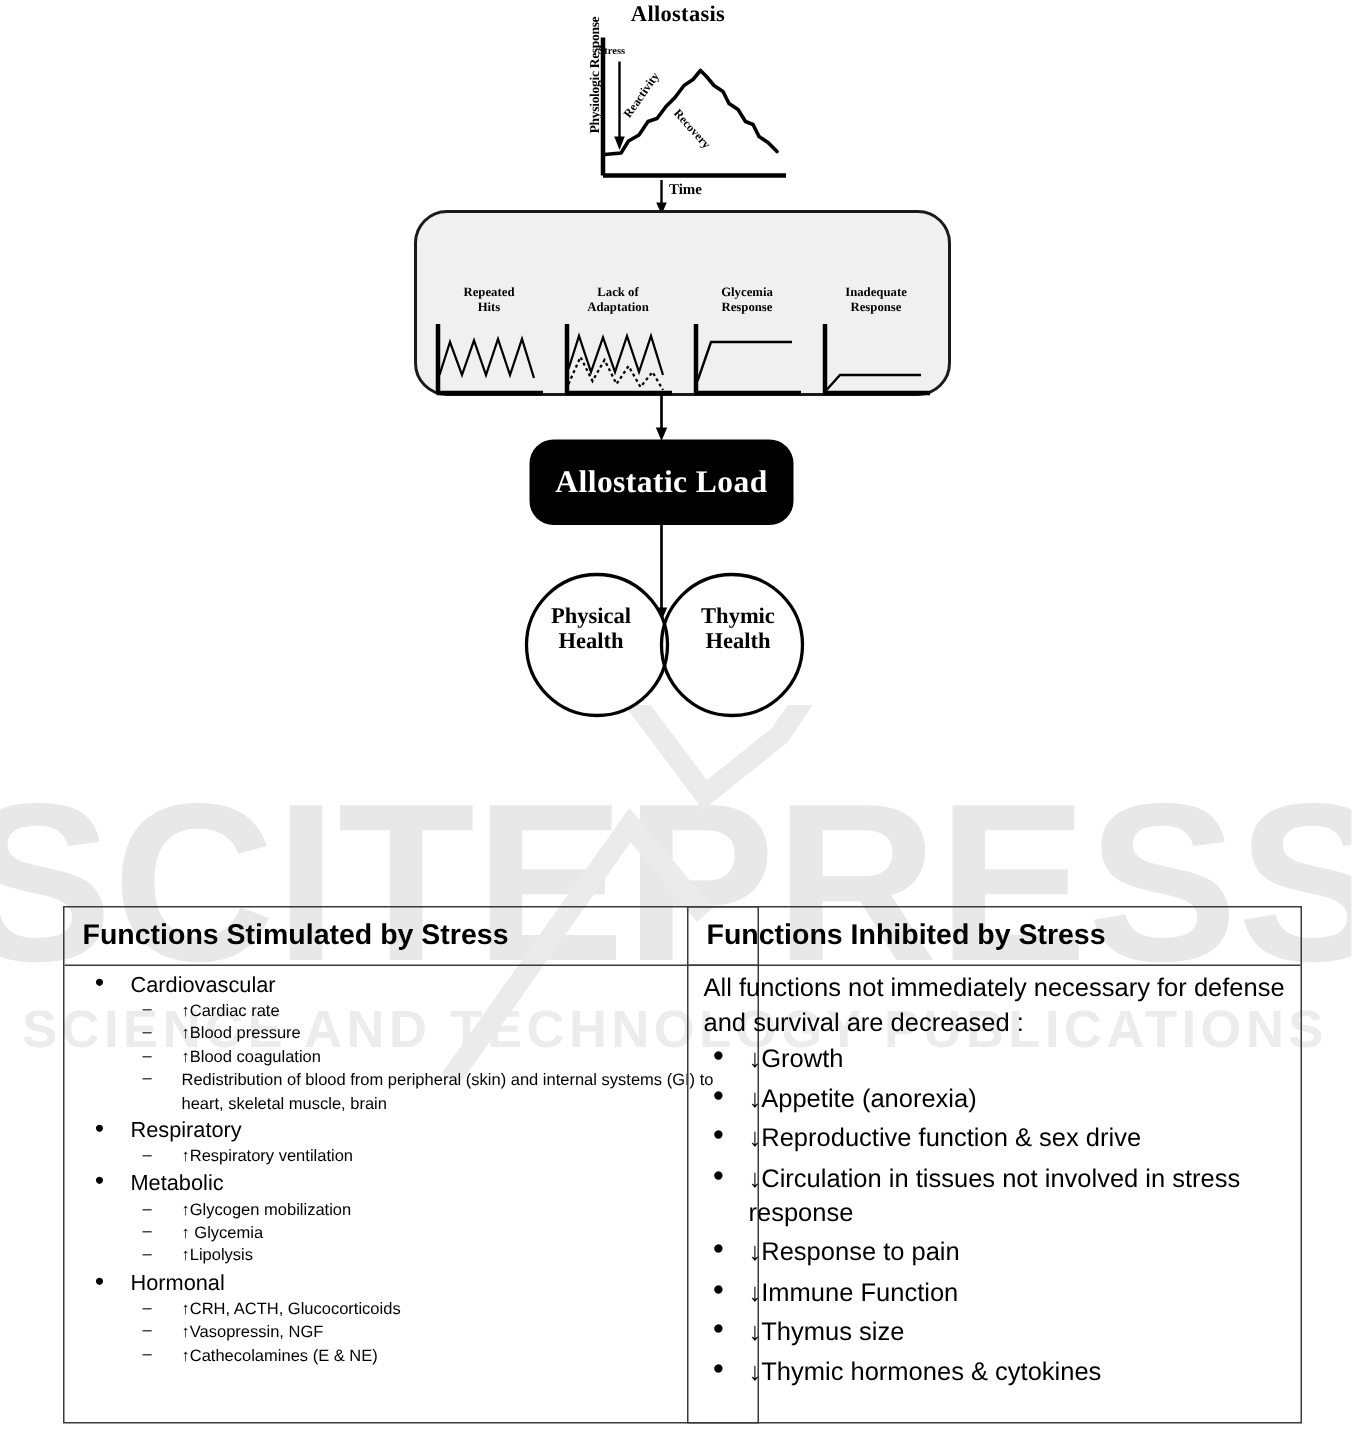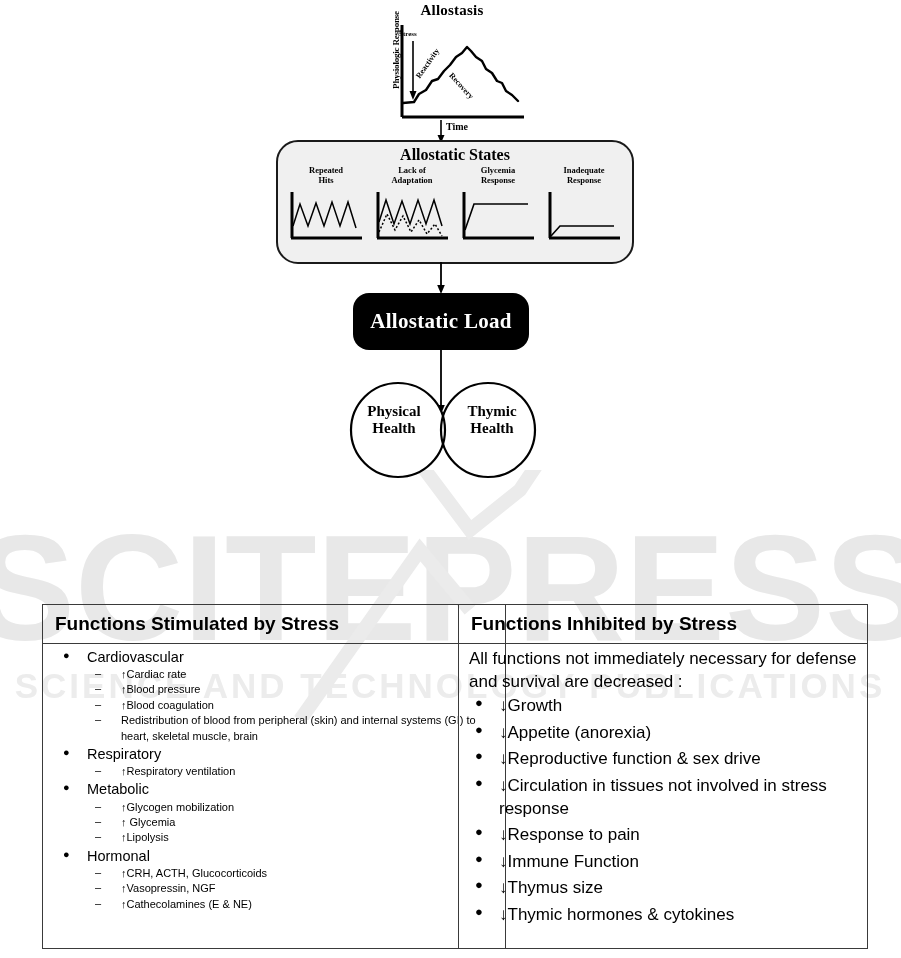--- a/index.html
+++ b/index.html
@@ -29,21 +29,21 @@
   .curvelab{position:absolute;font-family:"Liberation Serif",serif;
             font-weight:bold;font-size:8px;}
   #lab-react{left:42px;top:54px;transform:rotate(-55deg);transform-origin:0 0;}
   #lab-recov{left:82px;top:50px;transform:rotate(48deg);transform-origin:0 0;}
 
   
   #states{position:absolute;left:276px;top:140px;width:354px;height:120px;
           background:#f0f0f0;border:2.5px solid #1a1a1a;border-radius:22px;z-index:2;}
   #states .title{font-family:"Liberation Serif",serif;font-weight:bold;font-size:16px;
                  text-align:center;margin:4px 0 2px 0;}
-  #states .panels{display:flex;justify-content:space-between;padding:0 8px;}
+  #states .panels{display:flex;justify-content:space-between;padding:0 8px;margin-top:48px;}
   .panel{width:80px;}
   .panel .cap{font-family:"Liberation Serif",serif;font-weight:bold;font-size:8.5px;
               text-align:center;line-height:1.15;height:22px;}
   .panel .mini{width:80px;height:58px;}
 
   
   .conn{position:absolute;z-index:2;}
 
   
   #load{position:absolute;left:353px;top:293px;width:176px;height:57px;
@@ -121,21 +121,20 @@
     <div class="curvelab" id="lab-recov">Recovery</div>
   </div>
 </div>
 
 <svg class="conn" style="left:434px;top:120px;" width="14" height="24" aria-hidden="true">
   <line x1="7" y1="0" x2="7" y2="17" stroke="#000" stroke-width="1.6"></line>
   <polygon points="7,23 3.5,15 10.5,15" fill="#000"></polygon>
 </svg>
 
 <div id="states">
-  <div class="title">Allostatic States</div>
   <div class="panels">
 
     <div class="panel">
       <div class="cap">
         <span>Repeated</span><br>
         <span>Hits</span>
       </div>
       <svg class="mini" viewBox="0 0 80 58" aria-hidden="true">
         <line x1="6" y1="4" x2="6" y2="50" stroke="#000" stroke-width="3"></line>
         <line x1="5" y1="50" x2="76" y2="50" stroke="#000" stroke-width="3"></line>

